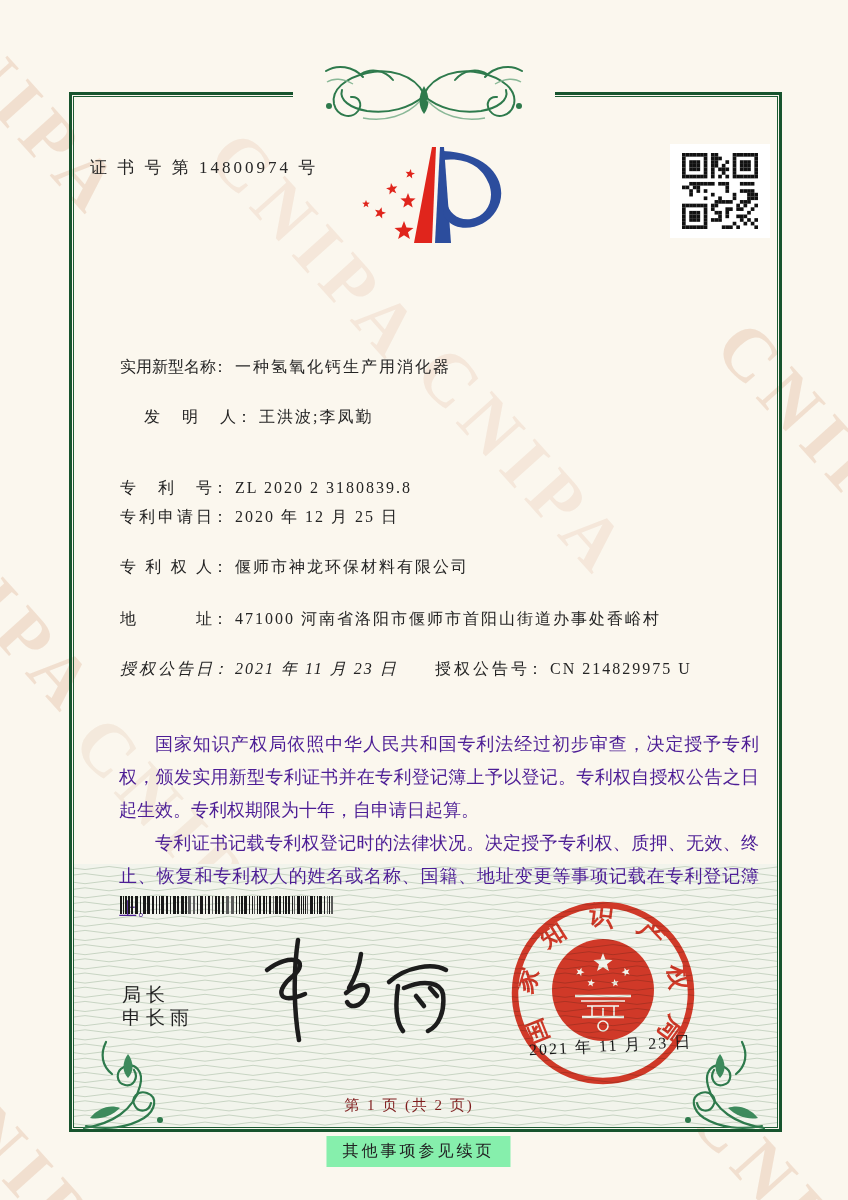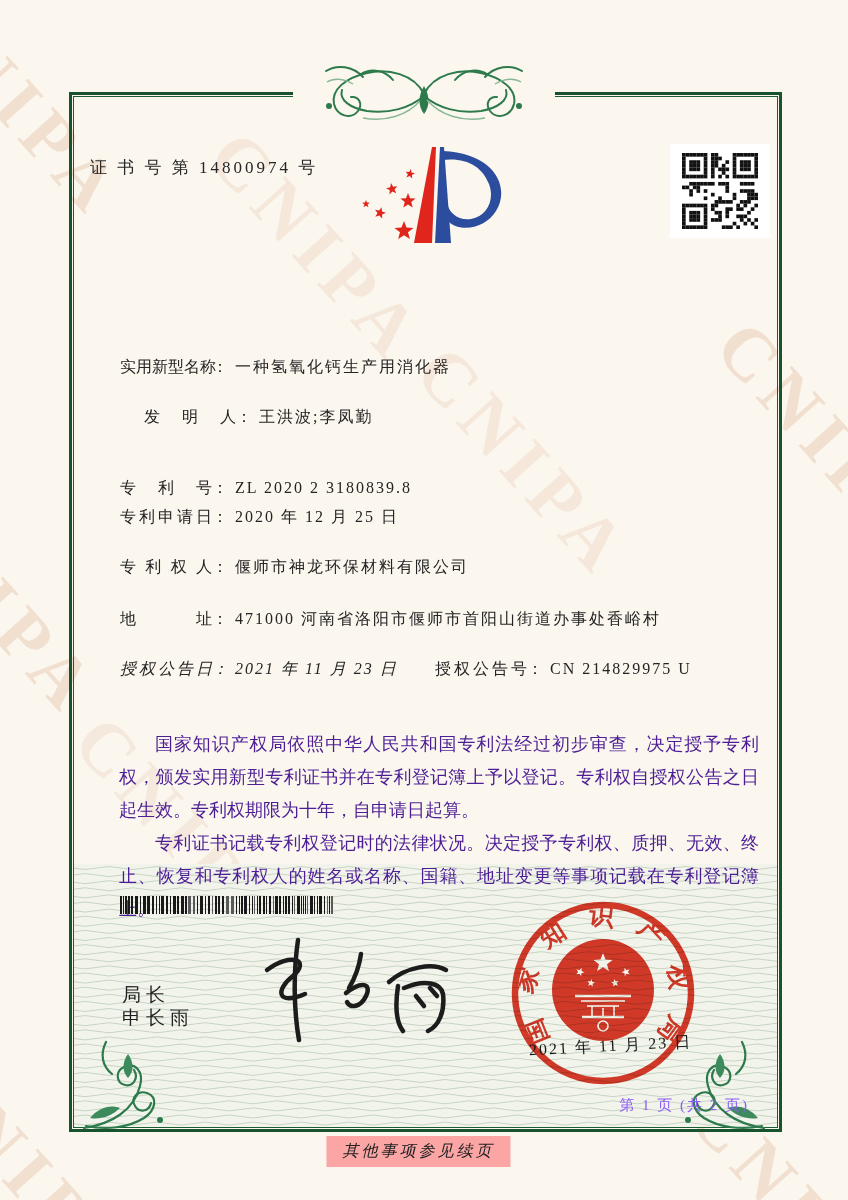--- a/index.html
+++ b/index.html
@@ -29,24 +29,24 @@
   .paras{position:absolute;left:119px;top:728px;width:640px;font-size:18px;line-height:33px;
          text-align:justify;color:#4c1d95;}
   .paras p{margin:0;text-indent:2em;}
   
   .signer{position:absolute;left:122px;font-family:"Liberation Sans","DejaVu Sans",sans-serif;
           font-size:19px;letter-spacing:5px;color:#1f1f1f;}
   
   .seal-date{position:absolute;left:529px;top:1036px;font-size:16px;letter-spacing:2px;
              color:#161616;transform:rotate(-3deg);}
   
-  .page-info{position:absolute;left:69px;top:1096px;width:680px;text-align:right;
-             font-size:15px;letter-spacing:2px;color:#8b5cf6;}
+  .page-info{position:absolute;left:69px;top:1096px;width:680px;text-align:center;
+             font-size:15px;letter-spacing:2px;color:#7f1d1d;}
   .footer-note{position:absolute;left:50%;top:1136px;transform:translateX(-53%);
-               background:#fca5a5;padding:5px 16px;font-size:16px;letter-spacing:3px;color:#222;font-style:italic;}
+               background:#86efac;padding:5px 16px;font-size:16px;letter-spacing:3px;color:#222;}
 </style>
 </head>
 <body>
 
 <div class="page">
 
   <div class="wm" style="left:-45px;top:-30px;">CNIPA</div>
   <div class="wm" style="left:255px;top:115px;color:rgba(222,178,148,0.22);">CNIPA</div>
   <div class="wm" style="left:462px;top:330px;color:rgba(222,178,148,0.22);">CNIPA</div>
   <div class="wm" style="left:762px;top:305px;">CNIPA</div>

